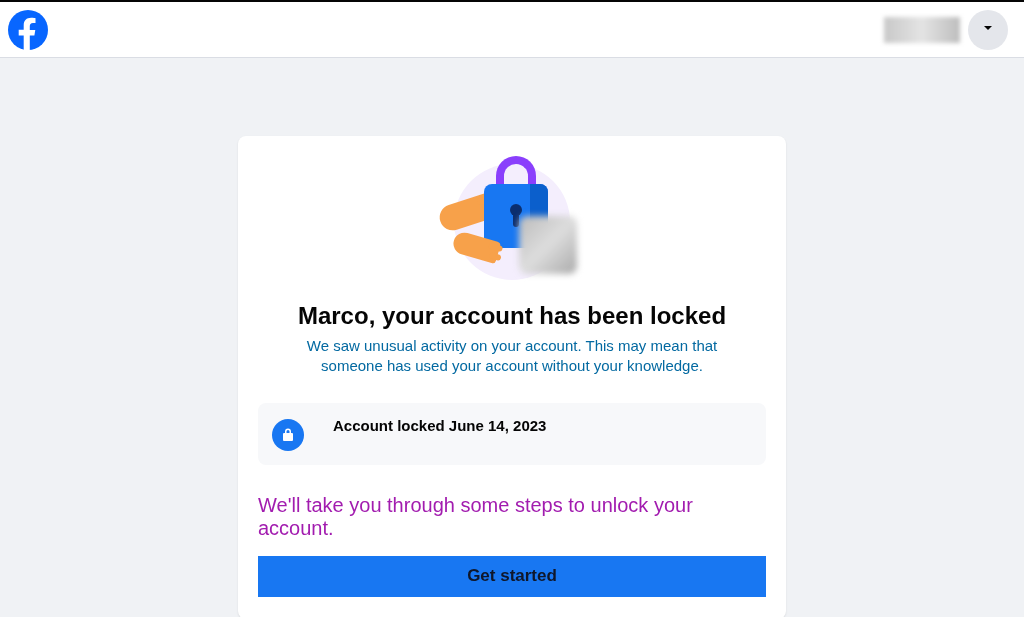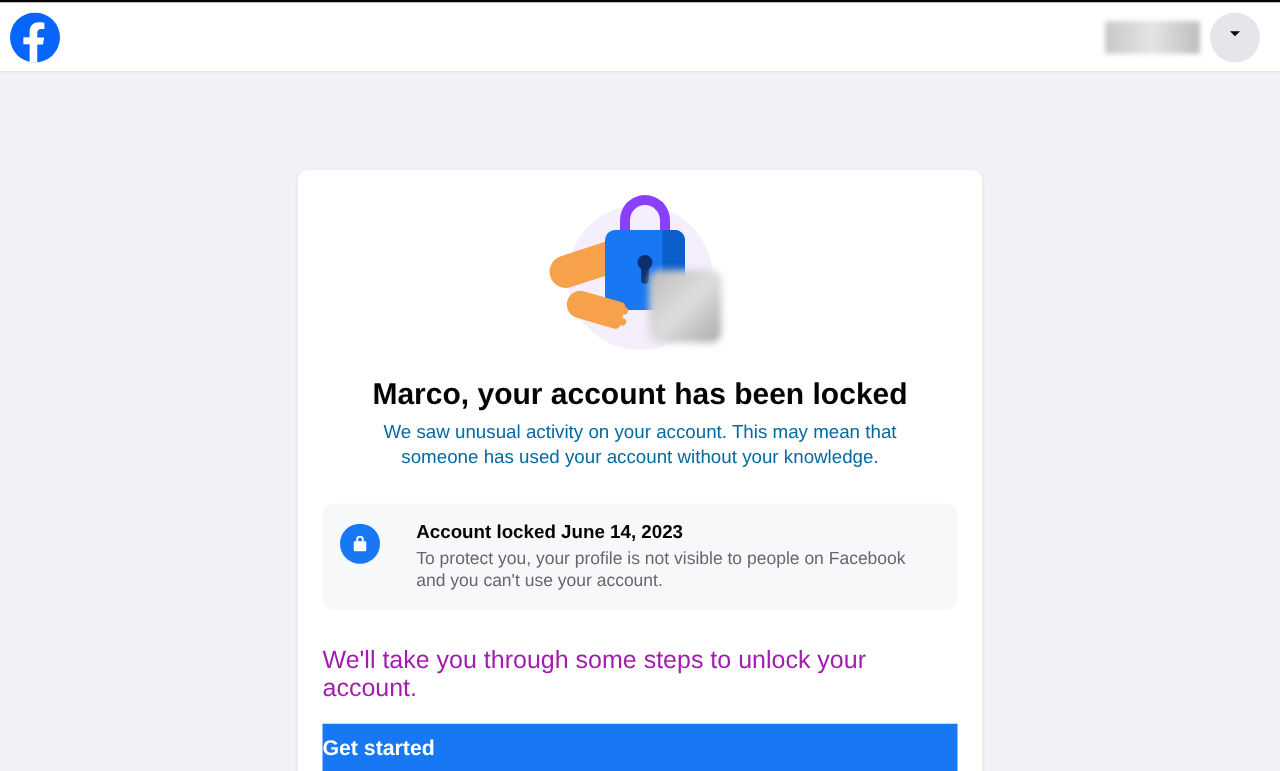--- a/index.html
+++ b/index.html
@@ -42,21 +42,21 @@
     .subtitle { text-align:center; font-size:15px; color:#0369a1; line-height:1.35; margin-top:6px; padding:0 22px; }
 
     .notice { margin-top:26px; background:#f7f8fa; border-radius:8px; padding:14px 16px 14px 14px; display:flex; align-items:flex-start; gap:29px; }
     .notice-icon { flex:0 0 auto; width:32px; height:32px; border-radius:50%; background:#1877f2; display:inline-flex; align-items:center; justify-content:center; margin-top:2px; }
     .notice-body { flex:1 1 auto; }
     .notice-title { font-size:15px; font-weight:700; color:#050505; }
     .notice-desc { font-size:14px; color:#65676b; margin-top:3px; line-height:1.35; }
 
     .steps { font-size:20px; color:#a21caf; margin-top:29px; }
 
-    .cta { display:block; width:100%; margin-top:16px; background:#1877f2; color:#ffffff; border:none; border-radius:0; font-size:17px; font-weight:600; padding:10px 0 11px 0; cursor:pointer; text-align:left; }
+    .cta { display:block; width:100%; margin-top:16px; background:#1877f2; color:#0f172a; border:none; border-radius:0; font-size:17px; font-weight:600; padding:10px 0 11px 0; cursor:pointer; text-align:center; }
   </style>
 </head>
 <body>
 
 <div class="topline"></div>
 
 <div class="header">
   <div class="header-left">
     <span class="fb-logo">
       <svg viewBox="0 0 40 40" width="40" height="40" aria-hidden="true">
@@ -97,21 +97,20 @@
     <p class="subtitle">We saw unusual activity on your account. This may mean that someone has used your account without your knowledge.</p>
 
     <div class="notice">
       <span class="notice-icon">
         <svg width="16" height="16" viewBox="0 0 16 16">
           <path fill="#ffffff" d="M11 6V4.5a3 3 0 10-6 0V6H4a1 1 0 00-1 1v6a1 1 0 001 1h8a1 1 0 001-1V7a1 1 0 00-1-1h-1zM6.5 4.5a1.5 1.5 0 113 0V6h-3V4.5z"></path>
         </svg>
       </span>
       <div class="notice-body">
         <div class="notice-title">Account locked June 14, 2023</div>
-        <div class="notice-desc">To protect you, your profile is not visible to people on Facebook and you can't use your account.</div>
       </div>
     </div>
 
     <p class="steps">We'll take you through some steps to unlock your account.</p>
 
     <button class="cta">Get started</button>
 
   </div>
 </div>
 

